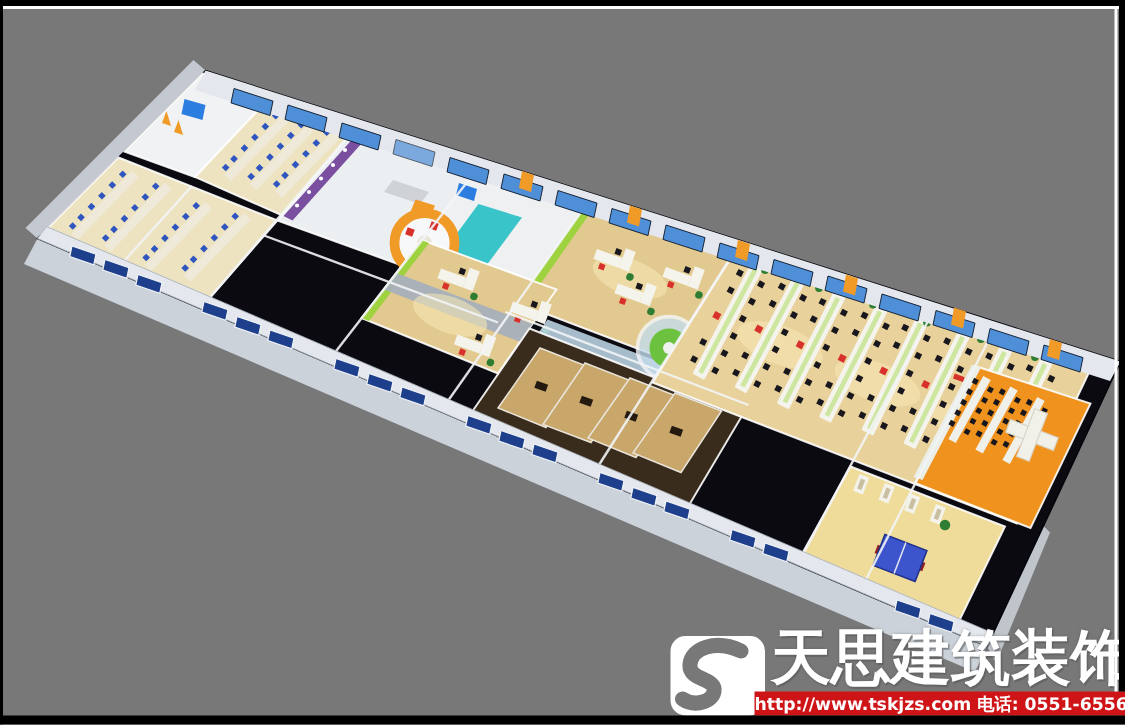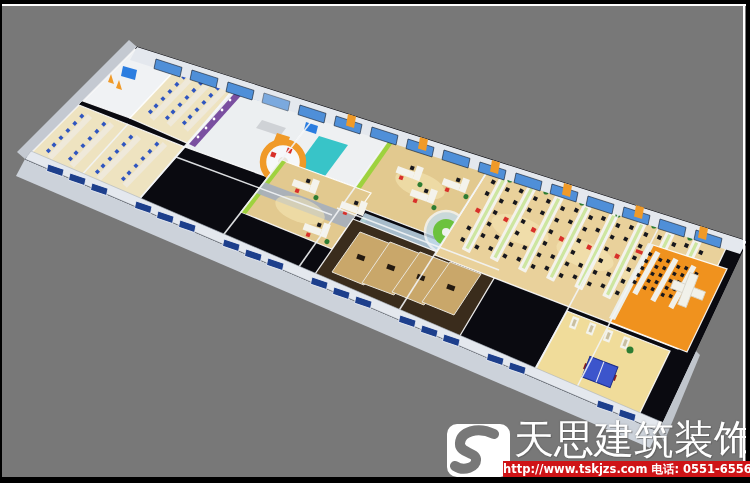--- a/index.html
+++ b/index.html
@@ -38,21 +38,21 @@
   
   .frame{position:absolute;background:var(--c-frame_black,#000);}
   .frame-line{position:absolute;background:var(--c-frame_white,#fff);}
   
   .wm-logo{
     position:absolute;left:447px;top:424px;width:63px;height:53px;
     background:#fff;border-radius:10px;
   }
   .wm-title{
     position:absolute;left:514px;top:417px;width:236px;height:44px;
-    color:#fff;font-size:40px;font-weight:normal;line-height:44px;
+    color:#fff;font-size:40px;font-weight:bold;line-height:44px;
     letter-spacing:0px;white-space:nowrap;
     text-shadow:1px 1px 0 rgba(90,90,90,.55), 0 0 2px rgba(60,60,60,.4);
   }
   .wm-redbar{
     position:absolute;left:503px;top:461px;width:247px;height:16px;
     background:var(--c-brand_red,#cf1417);
     color:#fff;font-size:11.5px;font-weight:bold;line-height:16px;
     text-align:center;white-space:nowrap;
   }
 </style>

